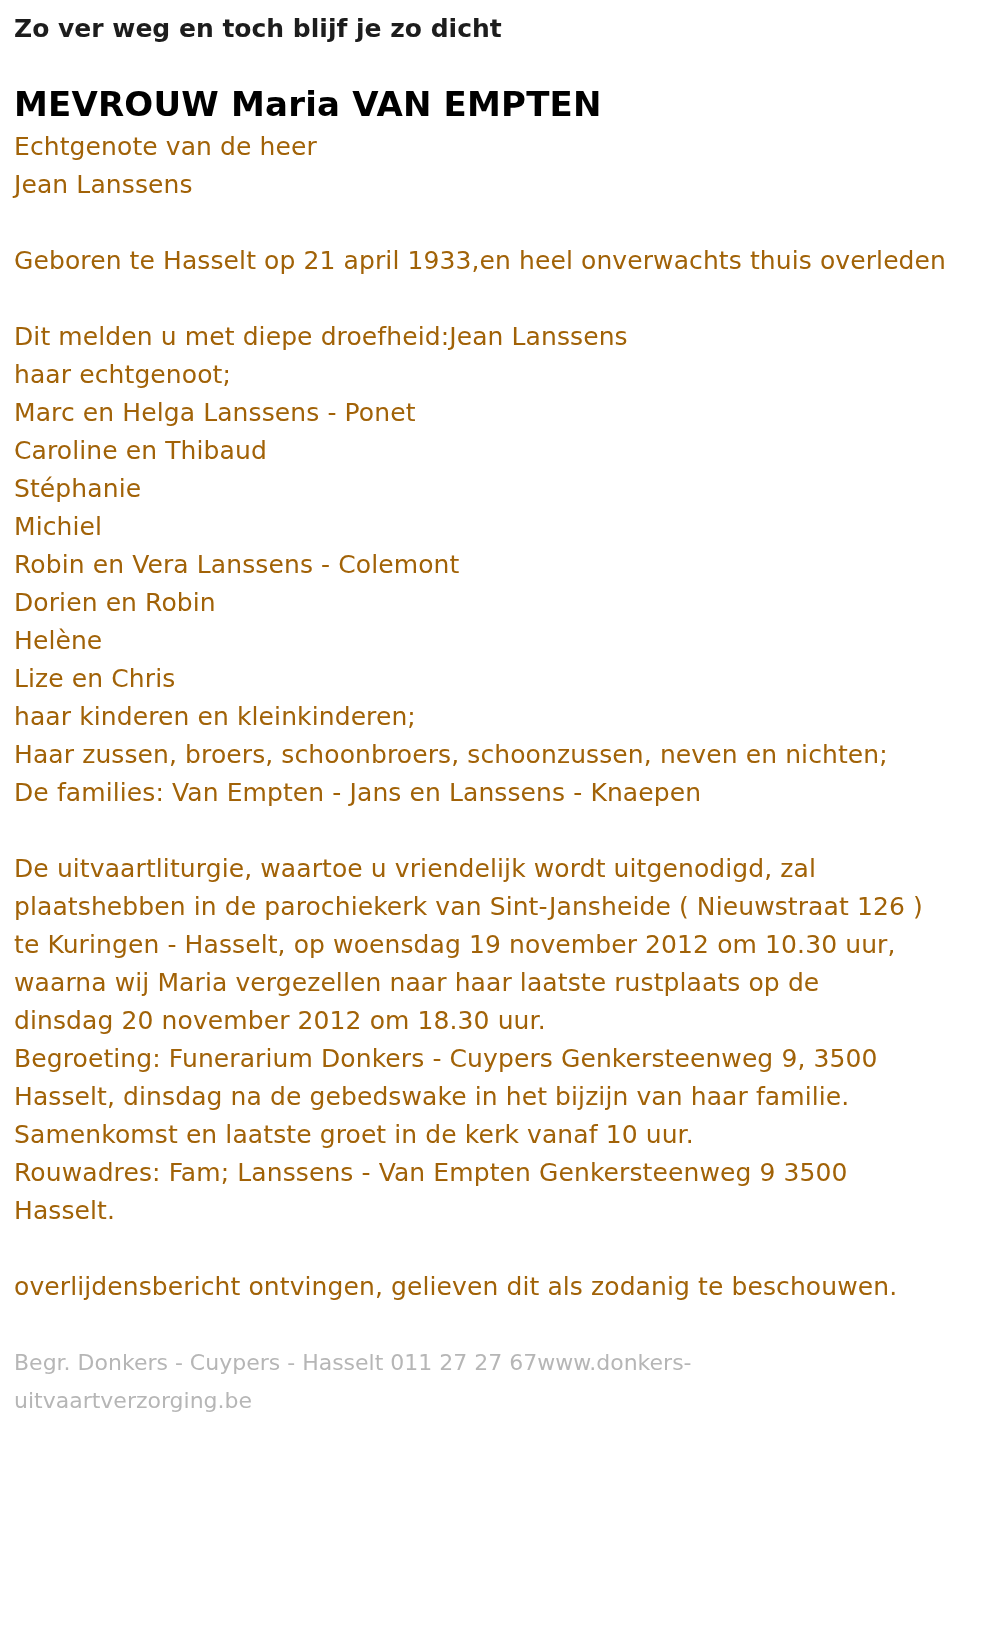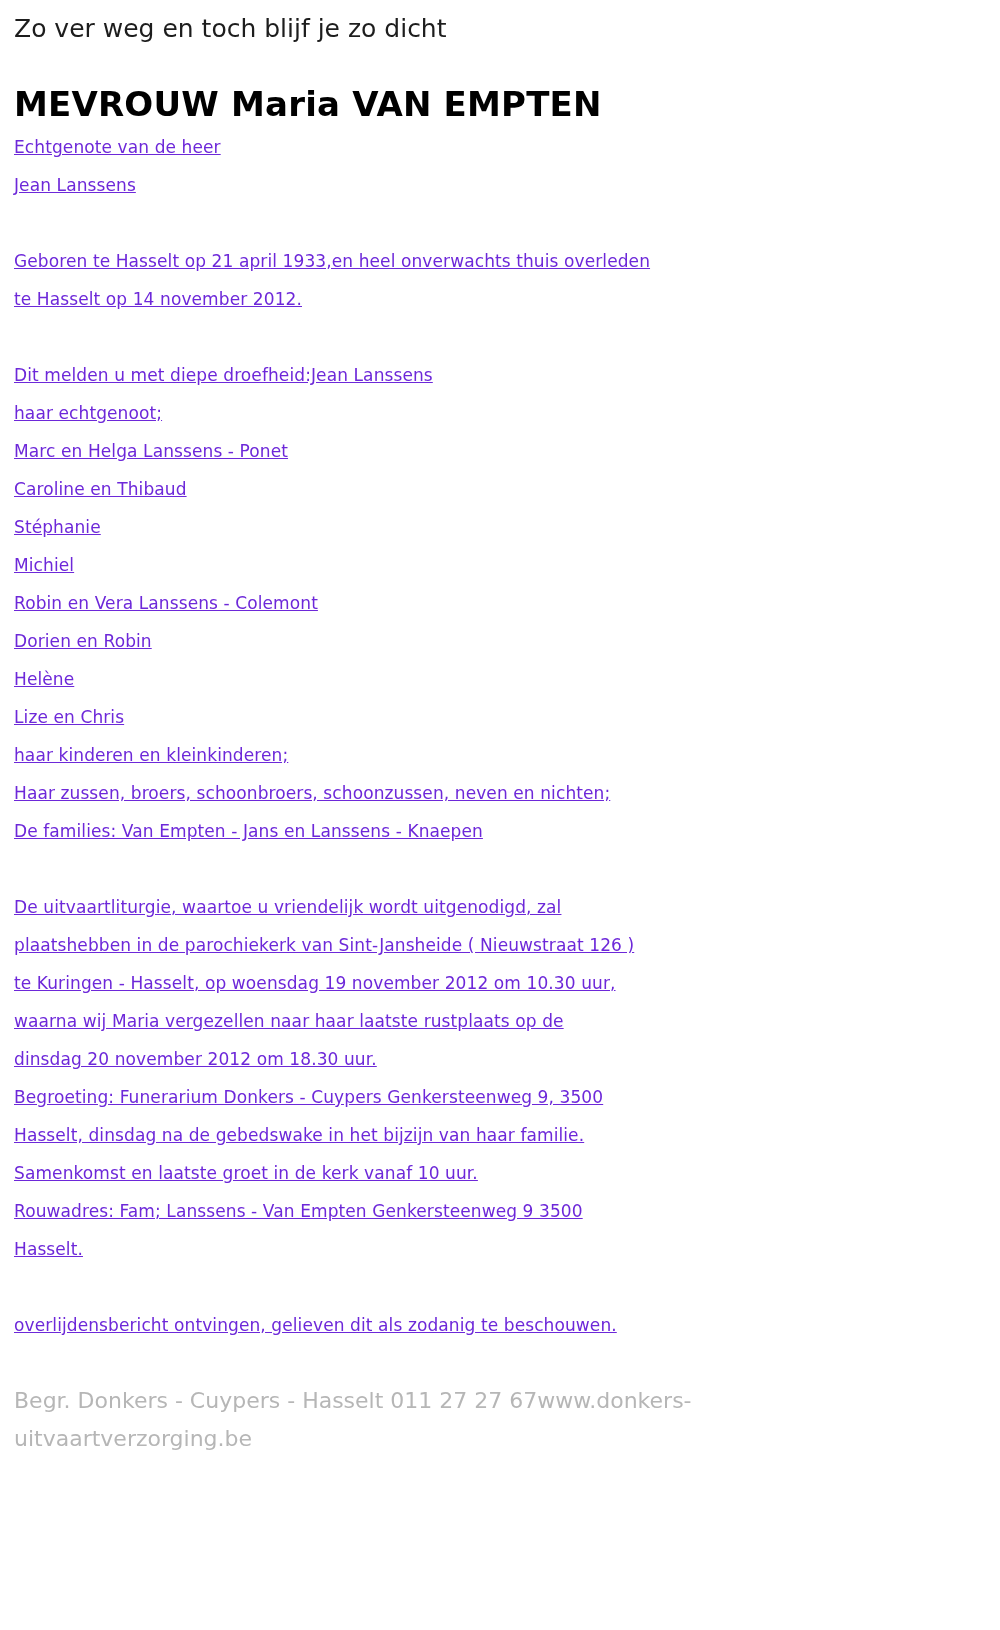--- a/index.html
+++ b/index.html
@@ -17,34 +17,34 @@
     -webkit-font-smoothing: antialiased;
   }
 
   .obituary {
     box-sizing: border-box;
     width: 1000px;
     padding: 10px 40px 0 14px;
   }
 
   .line {
-    font-size: 17px;
+    font-size: 25px;
     line-height: 38px;
     font-weight: 400;
-    color: #6d28d9;
+    color: #a16207;
     white-space: pre-wrap;
     letter-spacing: 0.1px;
-    text-decoration: underline;
   }
 
   .epigraph {
     font-size: 25px;
     line-height: 38px;
     color: #1d1d1d;
     margin: 0 0 4px 0;
+    font-weight: bold;
   }
 
   .deceased-name {
     font-size: 34px;
     line-height: 44px;
     font-weight: 700;
     color: #000000;
     margin: 34px 0 2px 0;
     letter-spacing: 0.2px;
   }
@@ -76,21 +76,20 @@
 
   <div class="relation-block">
     <div class="line">Echtgenote van de heer</div>
     <div class="line">Jean Lanssens</div>
   </div>
 
   <div class="spacer-md"></div>
 
   <div class="block">
     <div class="line">Geboren te Hasselt op 21 april 1933,en heel onverwachts thuis overleden</div>
-    <div class="line">te Hasselt op 14 november 2012.</div>
   </div>
 
   <div class="spacer-md"></div>
 
   <div class="block">
     <div class="line">Dit melden u met diepe droefheid:Jean Lanssens</div>
     <div class="line">haar echtgenoot;</div>
     <div class="line">Marc en Helga Lanssens - Ponet</div>
     <div class="line">Caroline en Thibaud</div>
     <div class="line">Stéphanie</div>

